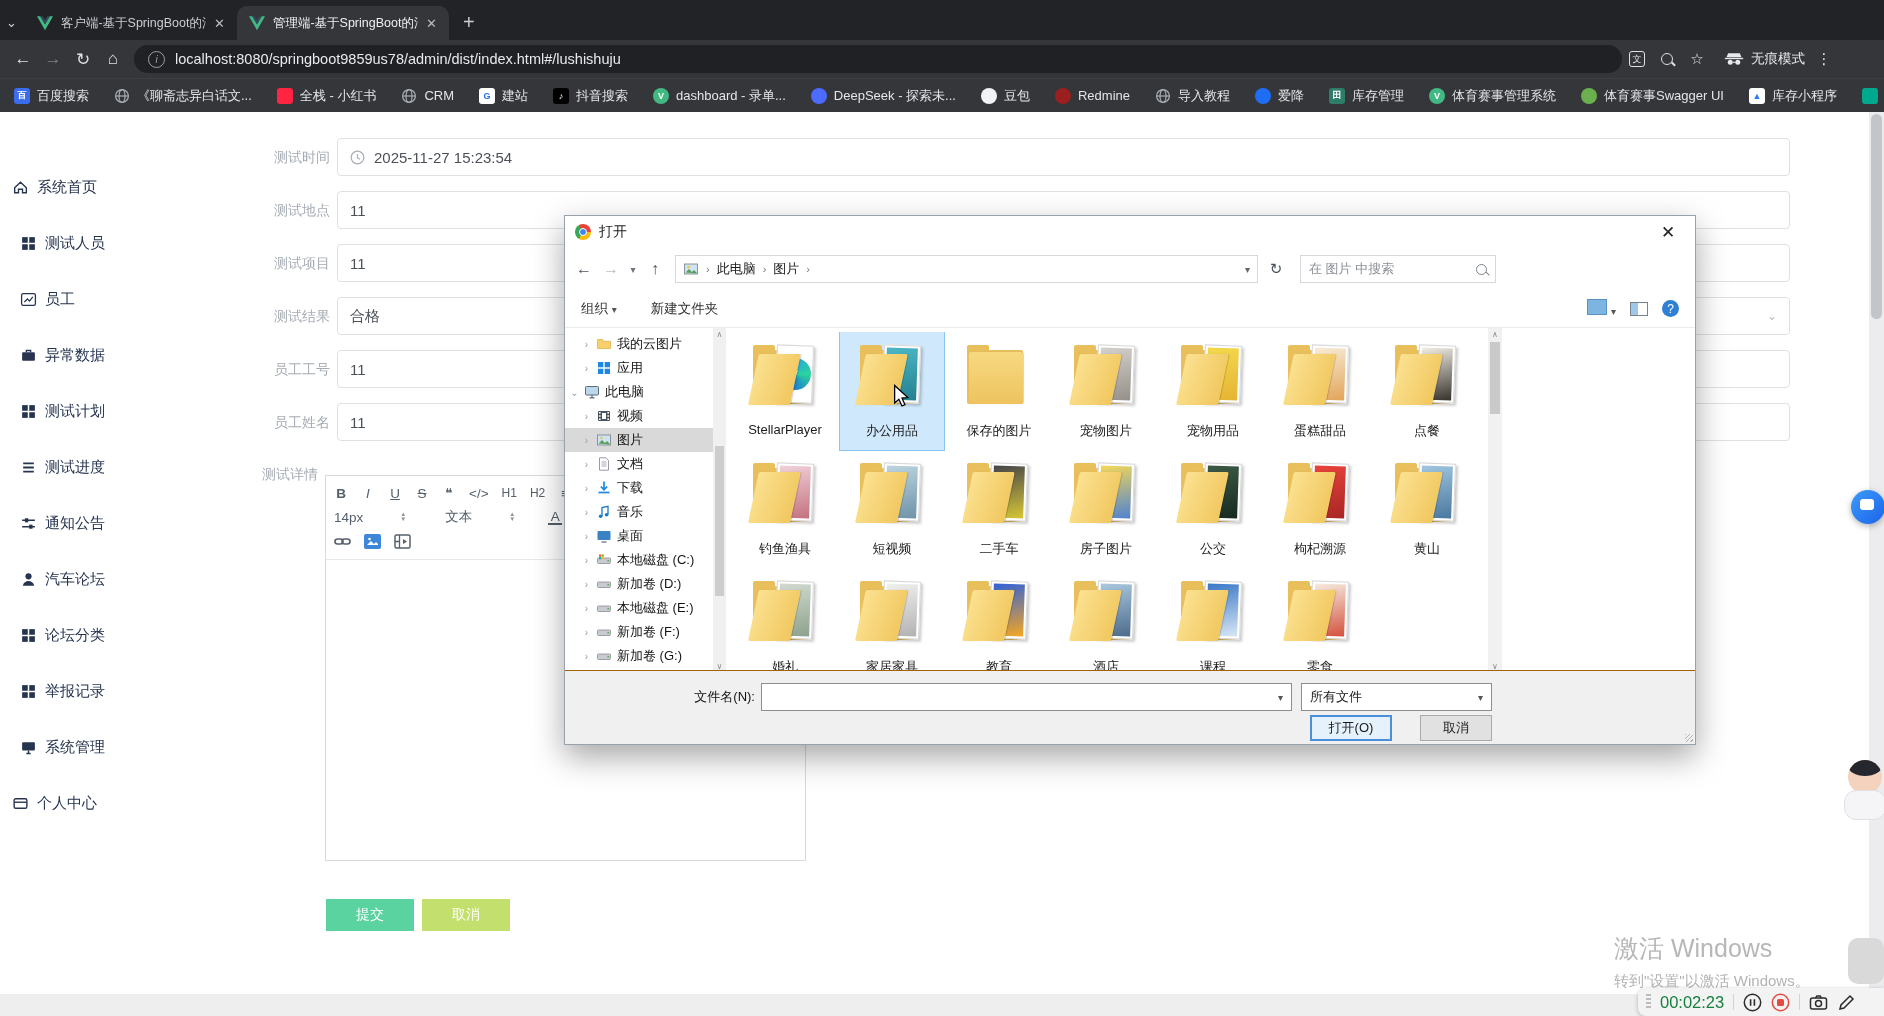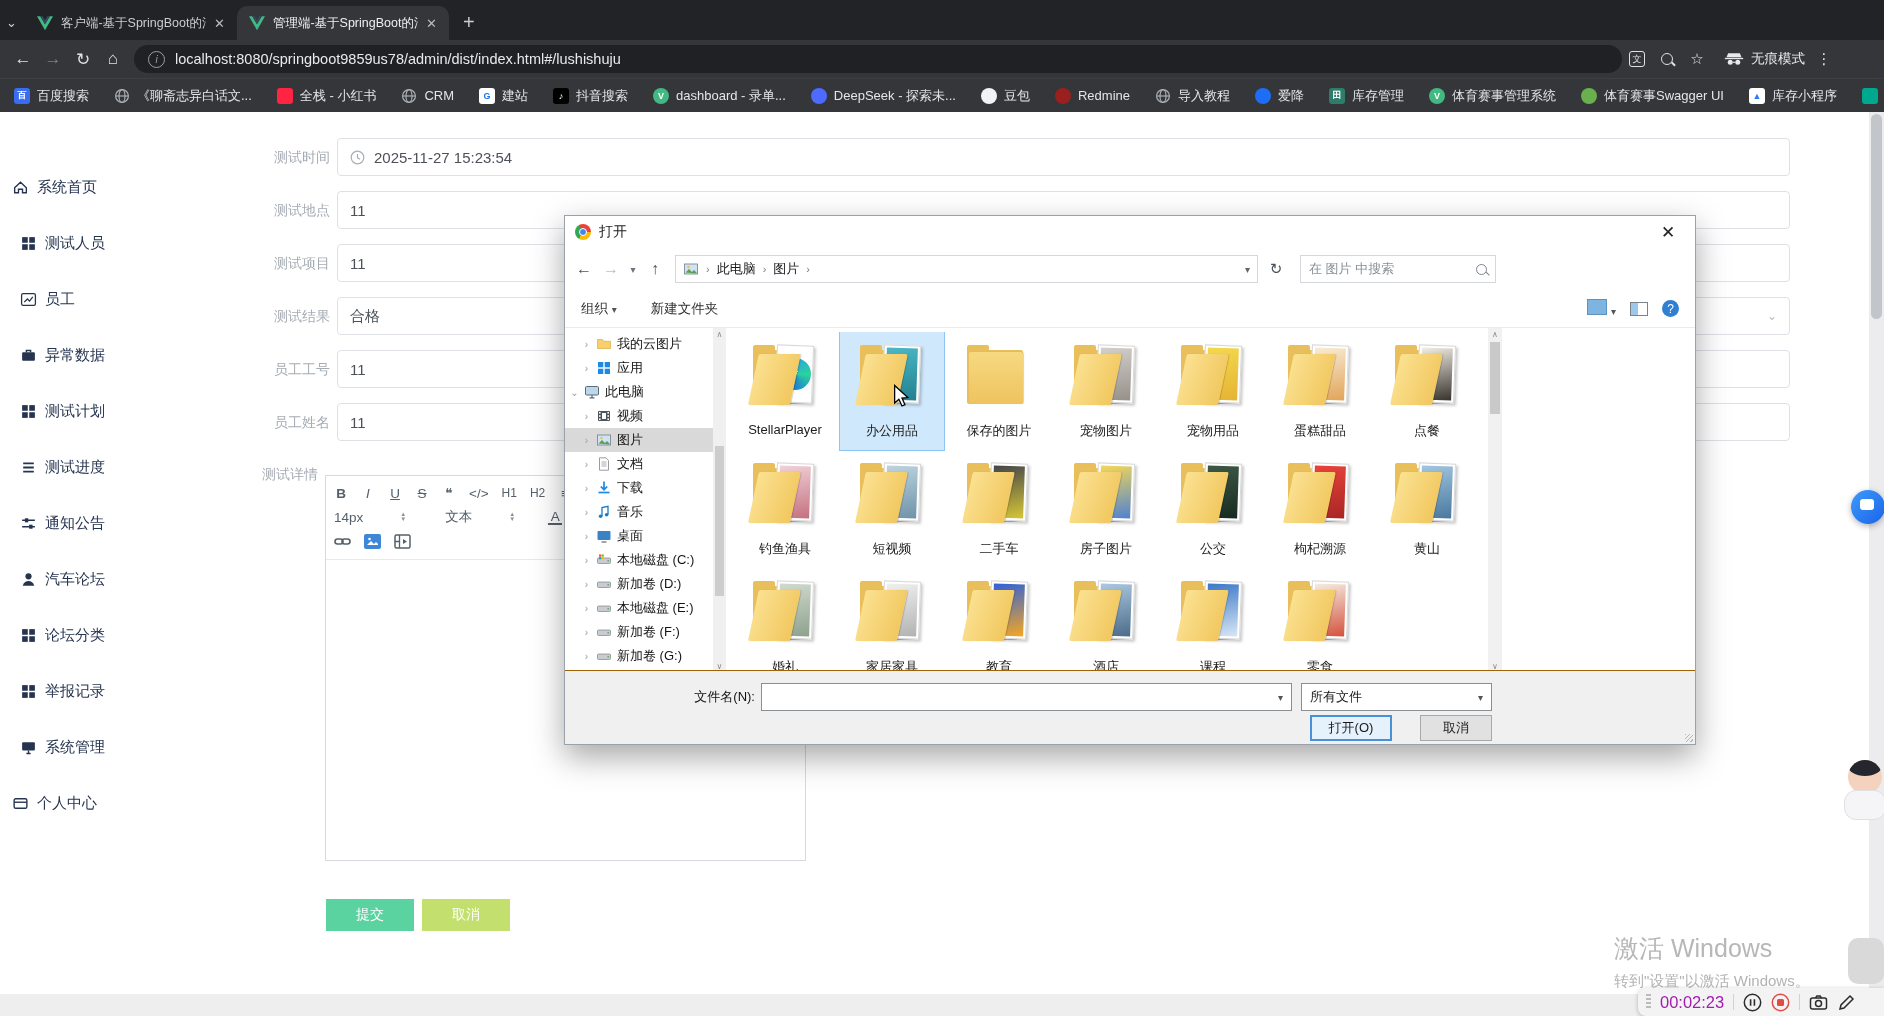--- a/index.html
+++ b/index.html
@@ -144,21 +144,21 @@
   .ftype .cv{margin-left:auto;color:#555;font-size:10px}
   .dbtn{position:absolute;top:44px;height:26px;font-size:13px;display:flex;align-items:center;justify-content:center;box-sizing:border-box}
   .dbtn.open{left:745px;width:82px;background:#e5f1fb;border:2px solid #4a90d9}
   .dbtn.dcancel{left:855px;width:72px;background:#e1e1e1;border:1px solid #a9a9a9}
   .grip{position:absolute;right:2px;bottom:2px;width:8px;height:8px;
         background:repeating-linear-gradient(135deg,#b5b5b5 0 1px,transparent 1px 3px)}
   .cursor{position:absolute;left:325px;top:168px;z-index:20}
   
   .recbar{position:absolute;left:1638px;top:988px;width:246px;height:28px;background:#f3f3f4;border-radius:8px 0 0 8px;
           display:flex;align-items:center;gap:9px;padding:0 8px;box-sizing:border-box;z-index:8;
-          box-shadow:0 1px 4px rgba(0,0,0,.25);font-size:16.5px;color:#a21caf}
+          box-shadow:0 1px 4px rgba(0,0,0,.25);font-size:16.5px;color:#15803d}
   .drag{width:5px;height:16px;background:repeating-linear-gradient(#bbb 0 2px,transparent 2px 4px)}
   .rsep{width:1px;height:16px;background:#d2d2d4}
   .recic{width:19px;height:19px;display:inline-flex}
 </style>
 </head>
 <body>
 
 <div class="tabstrip">
   <span class="tabsearch">⌄</span>
   <div id="tabs" style="display:flex">

